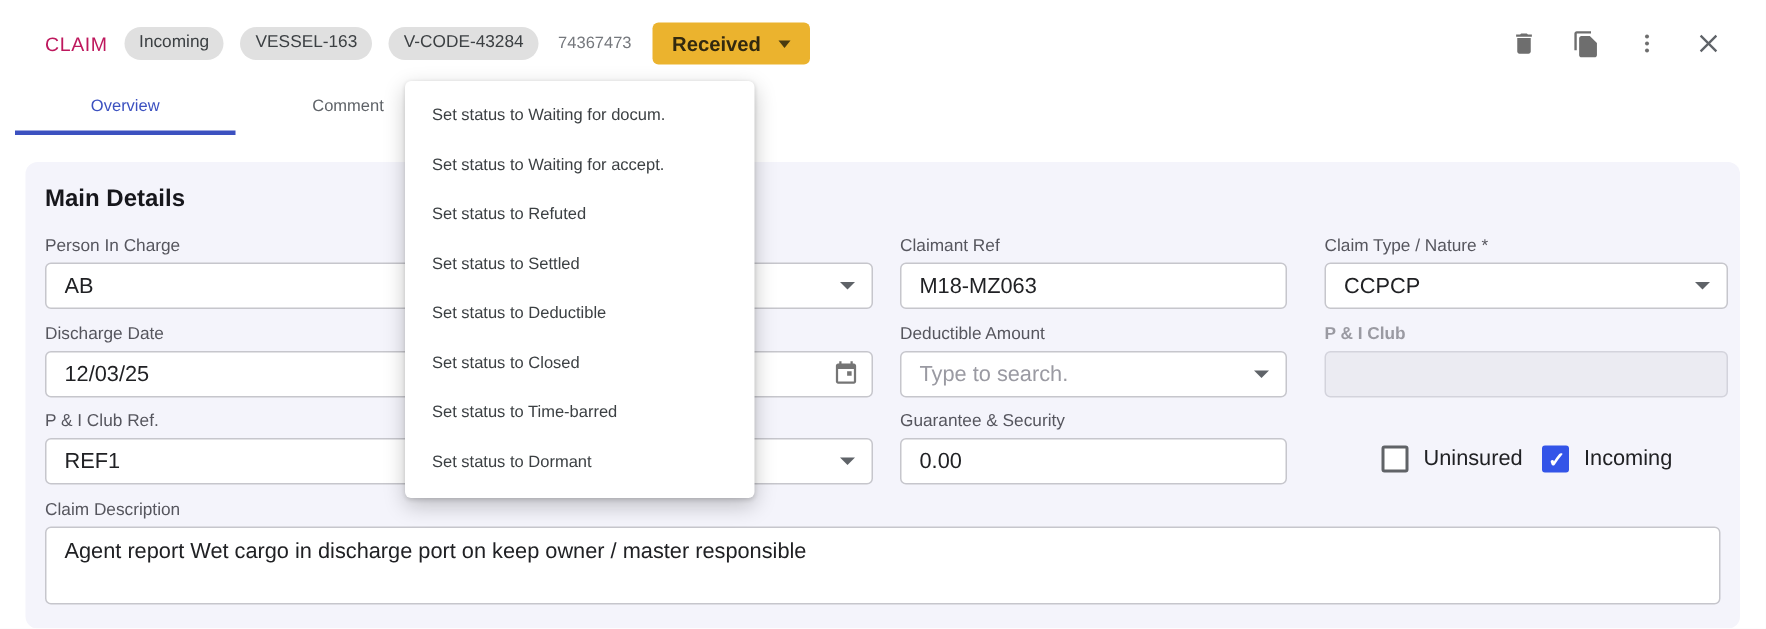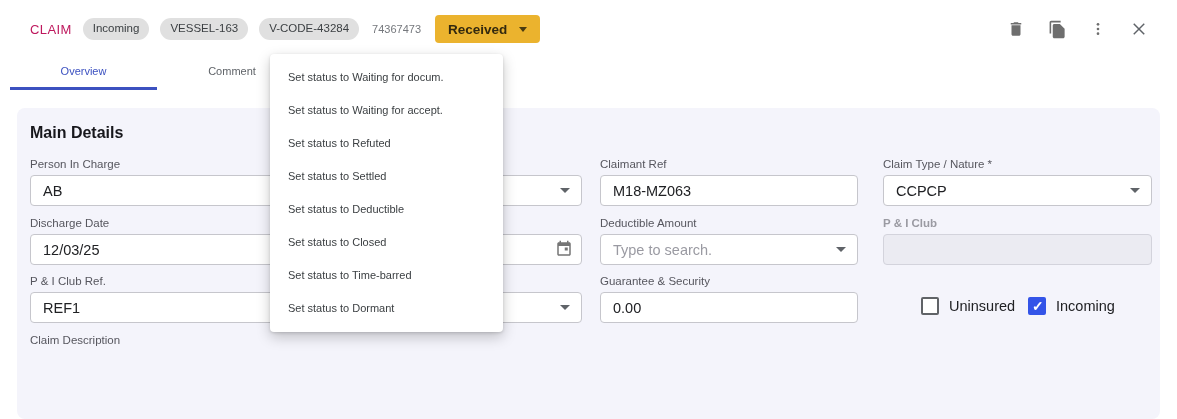--- a/index.html
+++ b/index.html
@@ -197,20 +197,21 @@
       <span class="cb"></span>
       <span class="cb-label">Uninsured</span>
     </div>
     <div class="cb-row" style="left:1011px; top:189px;">
       <span class="cb checked"></span>
       <span class="cb-label">Incoming</span>
     </div>
 
     <div class="fld r4" style="left:13px; width:1117px;">
       <label>Claim Description</label>
+      <textarea style="">Agent report Wet cargo in discharge port on keep owner / master responsible</textarea>
     </div>
   </div>
 
   <div class="status-menu">
     <div class="menu-item">Set status to Waiting for docum.</div>
     <div class="menu-item">Set status to Waiting for accept.</div>
     <div class="menu-item">Set status to Refuted</div>
     <div class="menu-item">Set status to Settled</div>
     <div class="menu-item">Set status to Deductible</div>
     <div class="menu-item">Set status to Closed</div>

